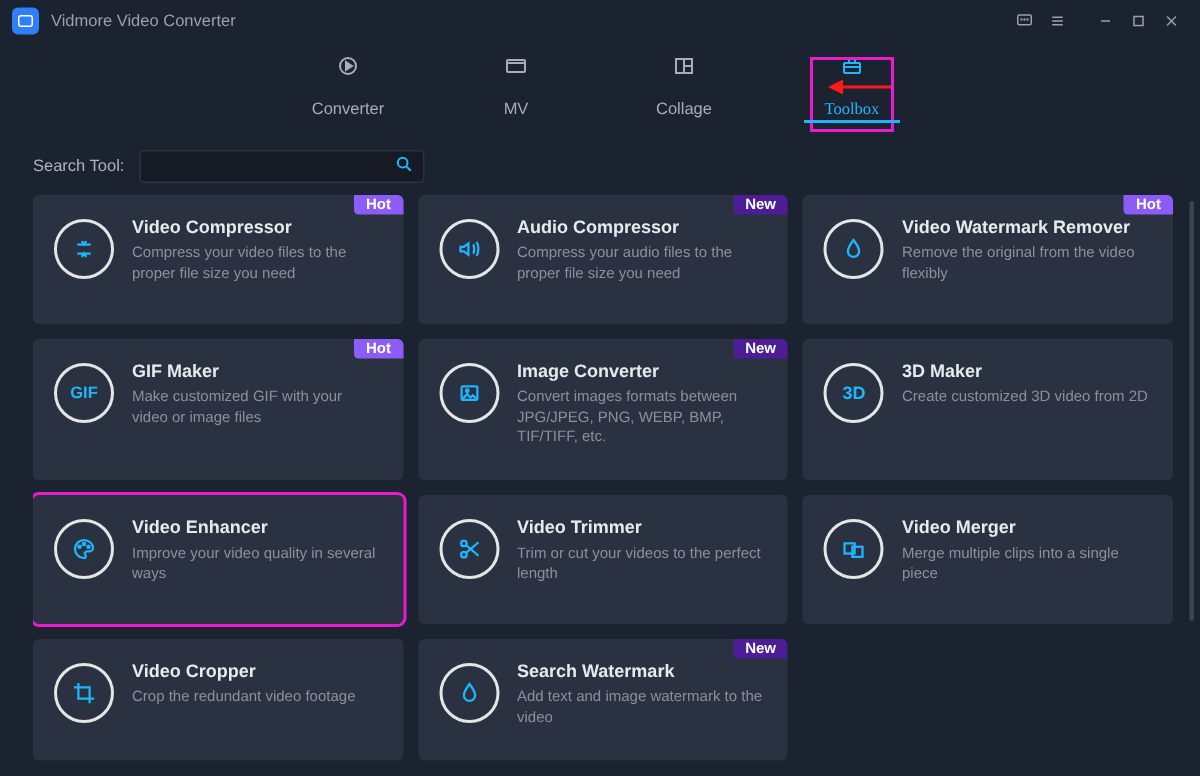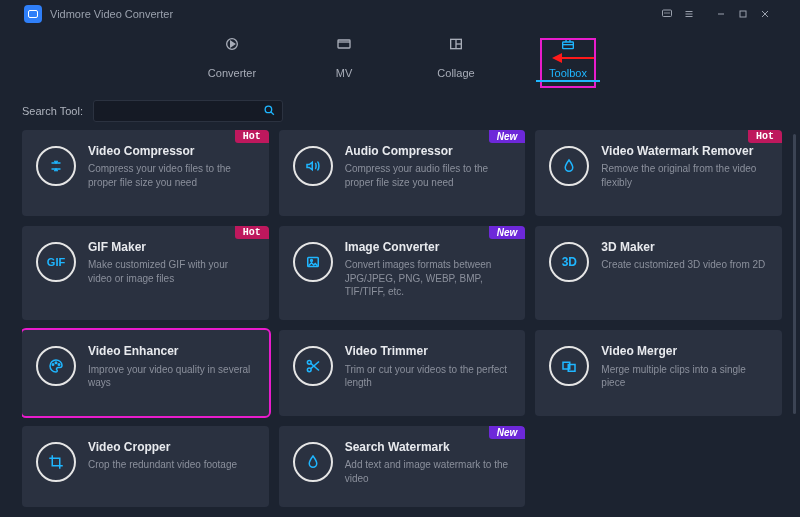--- a/index.html
+++ b/index.html
@@ -1,46 +1,46 @@
 <!DOCTYPE html>
 <html><head>
 <meta charset="utf-8">
 <style>
   * { box-sizing: border-box; margin: 0; padding: 0; }
   html, body { width: 800px; height: 517px; overflow: hidden; font-family: "Segoe UI", Arial, sans-serif; background:#1c2330; color:#cfd3da; }
-  .titlebar { height:28px; background:#1c2330; display:flex; align-items:center; padding:0 24px; font-size:11px; color:#9aa1ad; }
+  .titlebar { height:28px; background:#1c2330; display:flex; align-items:center; padding:0 8px; font-size:11px; color:#9aa1ad; }
   .titlebar .logo { width:18px; height:18px; background:#2f7ff8; border-radius:4px; display:flex; align-items:center; justify-content:center; margin-right:8px; }
   .titlebar .logo span { width:10px;height:8px;border:1.5px solid #fff;border-radius:2px;display:block;position:relative;}
   .titlebar .spacer { flex:1; }
   .winbtn { width:22px; height:20px; display:flex;align-items:center;justify-content:center; color:#9aa1ad; }
   .winbtn svg { width:12px;height:12px; }
   .tabs { height:58px; display:flex; align-items:center; justify-content:center; gap:52px; position:relative; }
   .tab { display:flex; flex-direction:column; align-items:center; gap:15px; font-size:11px; color:#a8adb8; width:60px; cursor:pointer; position:relative;}
   .tab svg { width:20px; height:16px; }
-  .tab.active { color:#e4e7ed; }
+  .tab.active { color:#e4e7ed;font-family:Liberation Serif, serif; }
   .tab-highlight { position:absolute; border:2px solid #e81ccc; top:0; width:56px; height:50px; }
   .active-underline { position:absolute; bottom:-3px; left:-2px; right:-2px; height:2px; background:#1fb6ff; }
   .arrow-annot { position:absolute; color:#ff1a1a; display:flex;align-items:center;}
   .arrow-annot svg { width:42px; height:16px;}
   .searchbar { padding:14px 6px 8px 22px; display:flex; align-items:center; gap:10px; font-size:11px; color:#aeb3bd; }
   .searchbox { flex:0 0 190px; height:22px; background:#151a25; border:1px solid #2b3240; border-radius:3px; display:flex; align-items:center; padding:0 6px; }
   .searchbox input { flex:1; background:transparent; border:none; outline:none; color:#cfd3da; font-size:11px; }
   .searchbox .sicon { color:#1fb6ff; }
   .content-wrap { position:relative; height: calc(517px - 28px - 58px - 44px); padding:0 18px 10px 22px; }
   .grid { display:grid; grid-template-columns: repeat(3, 1fr); gap:10px; height:100%; overflow:hidden; }
   .card { background:#2a3140; border-radius:4px; padding:14px 14px 14px 14px; display:flex; gap:12px; position:relative; min-height:78px; }
   .card.cut { min-height:58px; overflow:hidden;}
   .cicon { flex:0 0 40px; height:40px; border:2px solid #e5e5e5; border-radius:50%; display:flex;align-items:center;justify-content:center; color:#1fb6ff; margin-top:2px;}
   .cicon svg { width:18px;height:18px; }
   .ctext { flex:1; }
   .ctitle { font-size:12px; font-weight:600; color:#e8eaee; margin-bottom:4px; line-height:1.2;}
   .cdesc { font-size:10px; color:#8b909c; line-height:1.35; }
   .badge { position:absolute; top:0; right:0; font-size:10px; font-weight:600; color:#fff; padding:1px 8px; border-bottom-left-radius:3px; border-top-right-radius:4px;}
-  .badge.hot { background:#be185d;font-family:Liberation Mono, monospace; }
-  .badge.new { background:#6d28d9;font-style:italic; }
+  .badge.hot { background:#8b5cf6; }
+  .badge.new { background:#4c1d95; }
   .card.selected { outline:2px solid #e81ccc; outline-offset:0; }
   .scrollbar { position:absolute; right:4px; top:4px; width:3px; height:280px; background:#3c4454; border-radius:2px; }
 </style>
 </head>
 <body>
 
 <div class="titlebar">
   <div class="logo">
       <span></span>
     </div>

